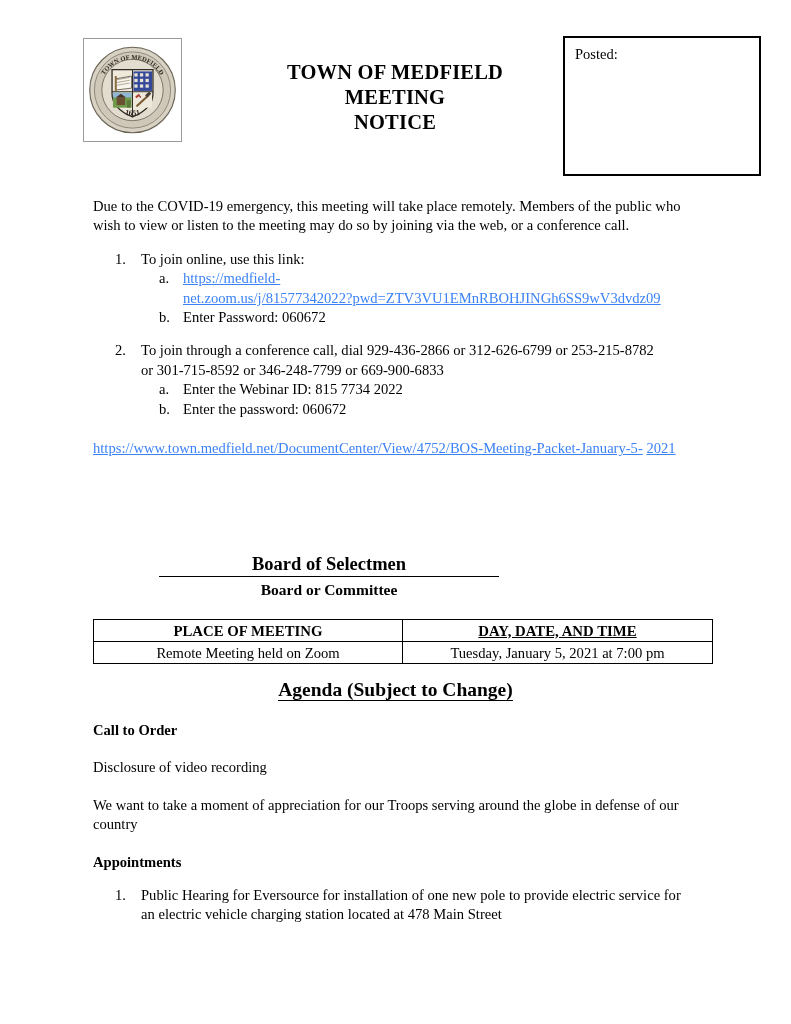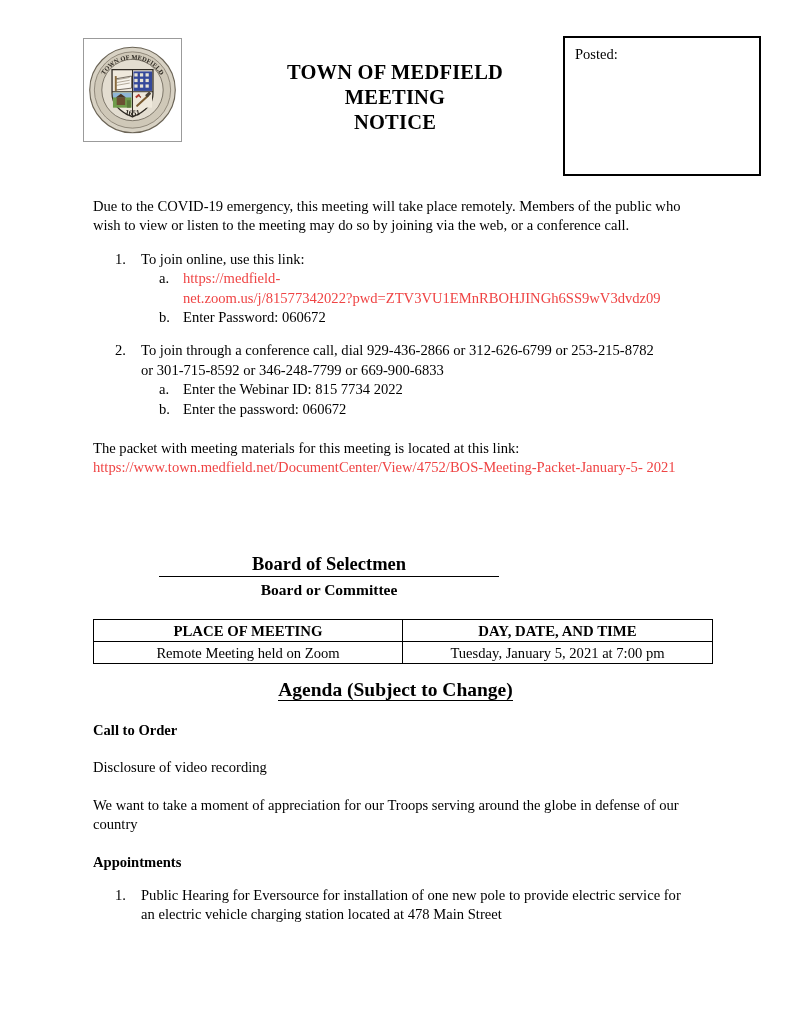--- a/index.html
+++ b/index.html
@@ -84,21 +84,22 @@
 
   p.para {
     margin: 0 0 14px 0;
     font-size: 14.6px;
     line-height: 19.4px;
     text-align: left;
   }
   p.para.tight { margin-bottom: 0; }
 
   a.lnk, span.lnk {
-    color: #ef4444;
+    color: #3b82f6;
+    text-decoration: underline;
     word-break: break-all;
   }
 
   
   ol.lvl1 {
     margin: 0 0 0 0;
     padding: 0;
     list-style: none;
   }
   ol.lvl1 > li {
@@ -180,21 +181,21 @@
     height: 19px;
     padding: 1px 3px;
     font-size: 14.6px;
     line-height: 18px;
   }
   table.meeting th {
     font-weight: bold;
     font-size: 14.8px;
   }
   table.meeting .col-left  { width: 302px; margin-top: 32px; }
-  table.meeting .col-right { width: 303px; }
+  table.meeting .col-right { width: 303px; text-decoration: underline; }
 
   
   .agenda-title {
     position: absolute;
     left: 0;
     top: 678px;
     width: 791px;
     text-align: center;
     font-size: 19.5px;
     font-weight: bold;
@@ -351,21 +352,20 @@
           <li>
             <span class="marker">b.</span>
             <span>Enter the password: 060672</span>
           </li>
         </ol>
       </li>
     </ol>
 
     <div class="gap-20"></div>
 
-    <p class="para tight">The packet with meeting materials for this meeting is located at this link:</p>
     <p class="para">
       <span class="lnk">https://www.town.medfield.net/DocumentCenter/View/4752/BOS-Meeting-Packet-January-5-</span>
       <span class="lnk">2021</span>
     </p>
   </div>
 
   <div class="board-block">
     <div class="board-name">Board of Selectmen</div>
     <div class="board-rule"></div>
     <div class="board-sub">Board or Committee</div>

